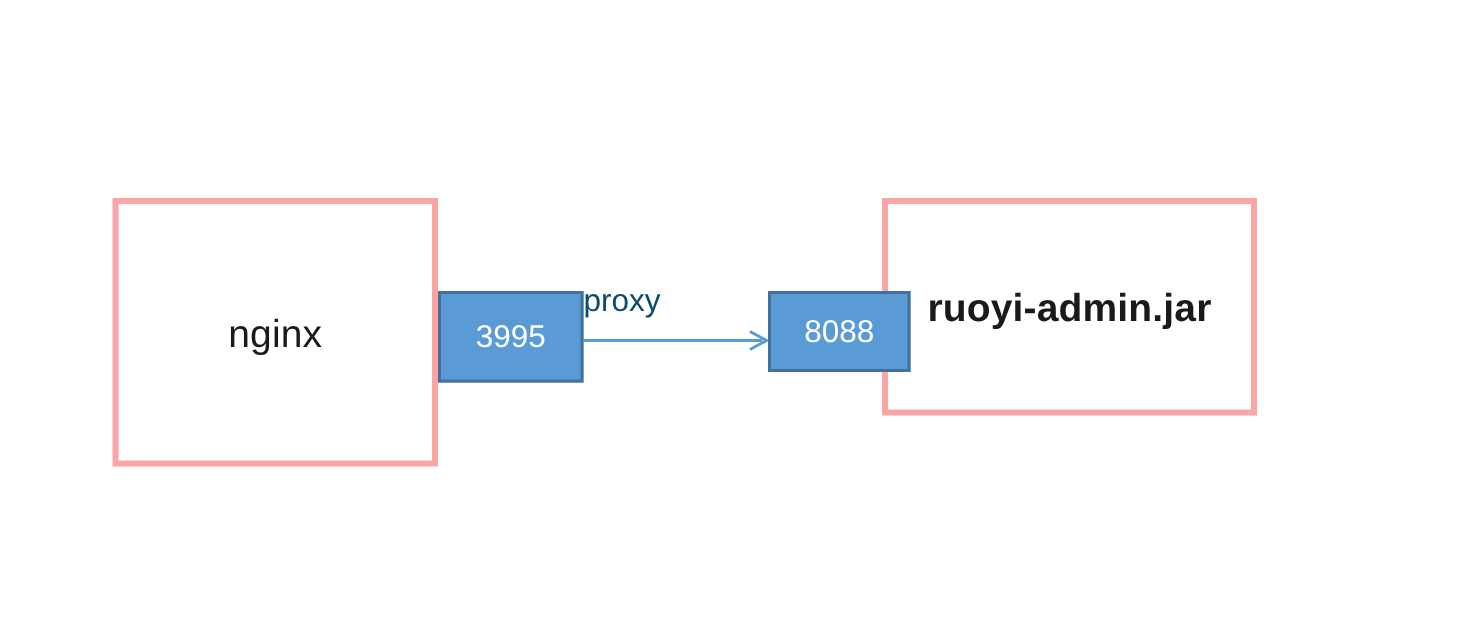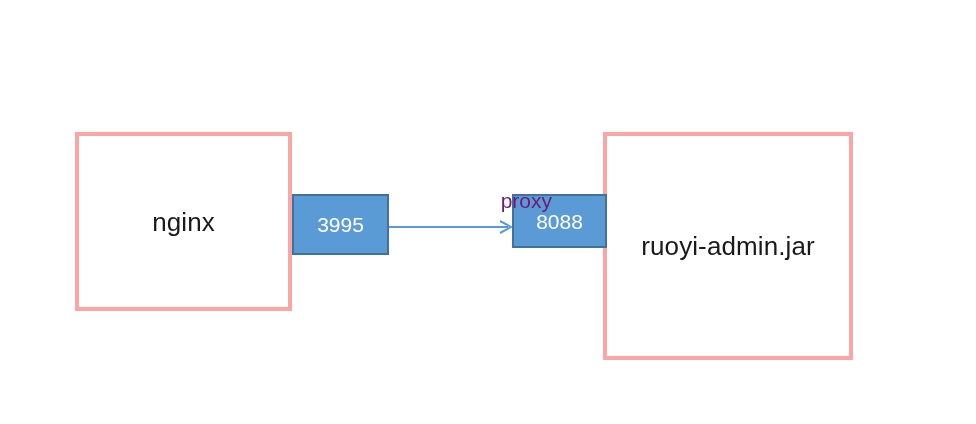--- a/index.html
+++ b/index.html
@@ -38,24 +38,25 @@
     letter-spacing: 0.1px;
   }
 
   #node-nginx {
     left: 75px;
     top: 132px;
     width: 217px;
     height: 179px;
   }
   #node-ruoyi {
-    left: 603px;
+    left: 588px;
     top: 132px;
     width: 250px;
-    height: 228px;
+    height: 145px;
+    font-weight: bold;
   }
 
   
   .port-box {
     position: absolute;
     box-sizing: border-box;
     background: #5b9bd5;
     border: 2px solid #41719c;
     display: flex;
     align-items: center;
@@ -89,27 +90,26 @@
     top: 180px;
     width: 150px;
     height: 60px;
     z-index: 2;
   }
   #proxy-edge-label {
     position: absolute;
     left: 389px;
     top: 190px;
     width: 123px;
-    text-align: right;
+    text-align: left;
     font-size: 21px;
-    color: #701a75;
+    color: #0c4a6e;
     line-height: 1;
     white-space: nowrap;
     z-index: 4;
-    margin-left: 40px;
   }
 </style>
 </head>
 <body>
 
 <div id="diagram-canvas">
 
   <div class="service-box" id="node-nginx">
     <span class="service-label">nginx</span>
   </div>

